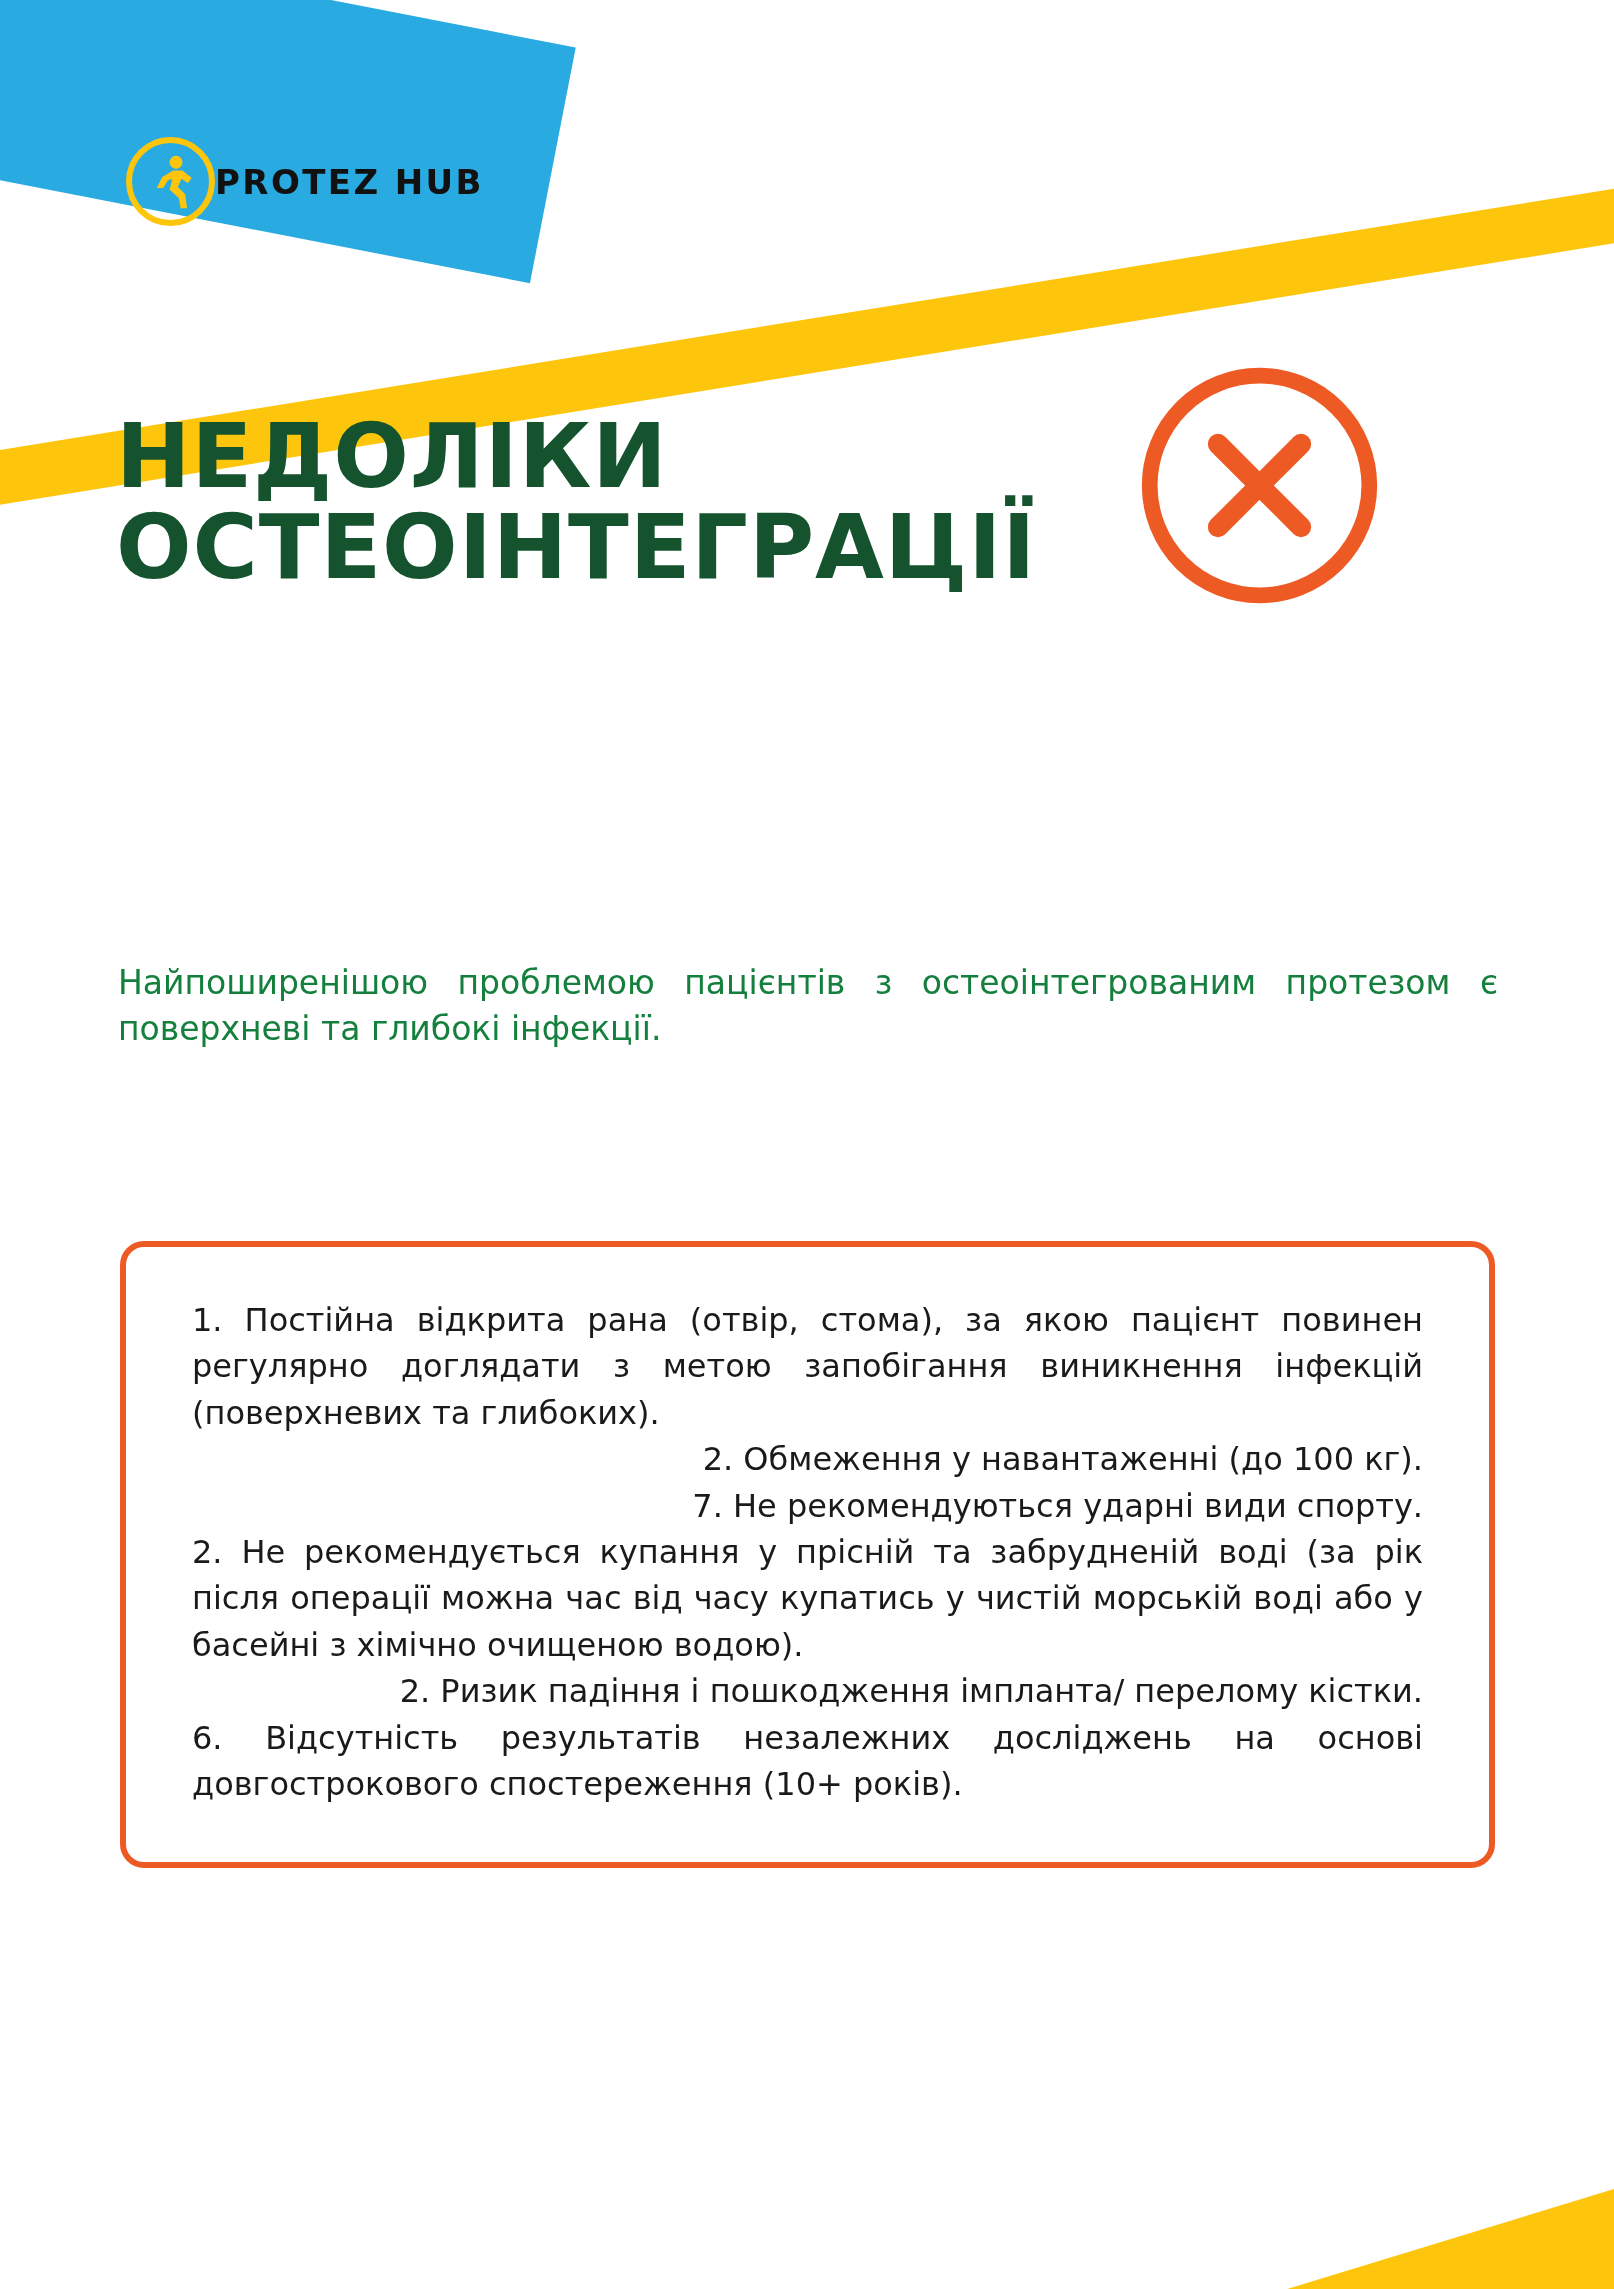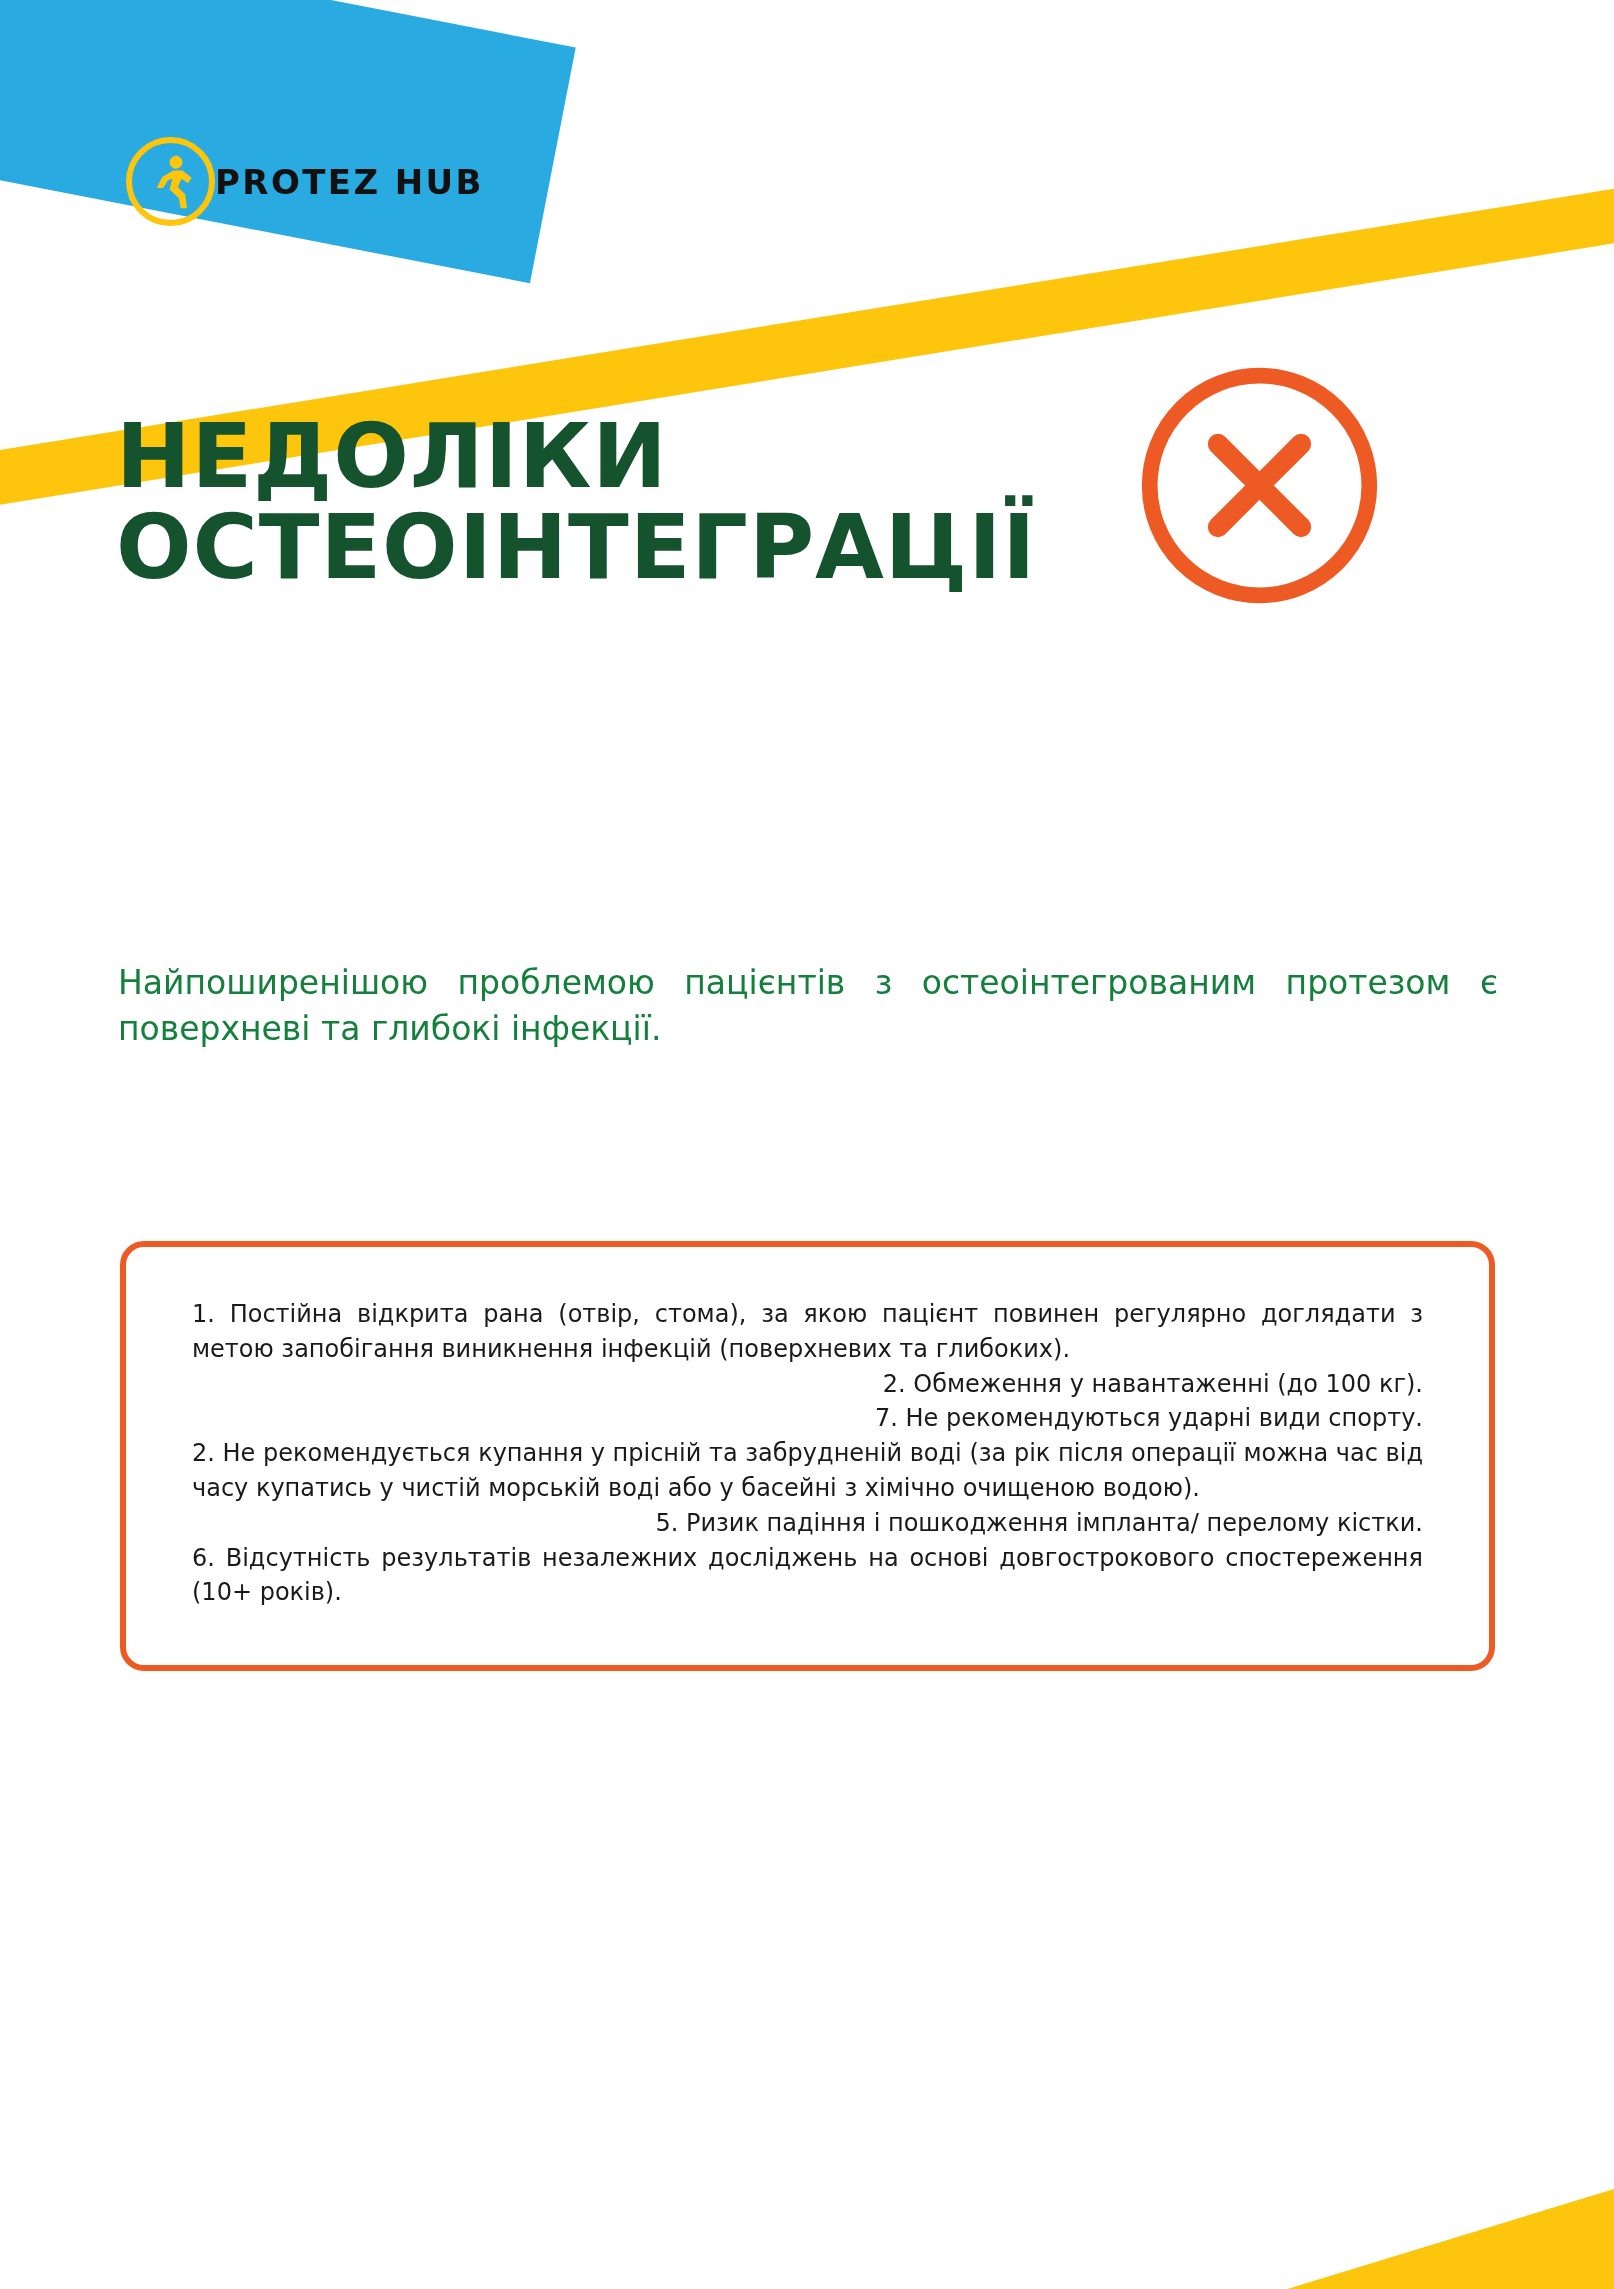--- a/index.html
+++ b/index.html
@@ -133,21 +133,21 @@
     border-radius: 24px;
     padding: 50px 66px 55px 66px;
   }
   .card ol {
     margin: 0;
     padding: 0;
     list-style: none;
     counter-reset: none;
   }
   .card li {
-    font-size: 24px;
+    font-size: 32px;
     line-height: 1.45;
     color: #1a1a1a;
     font-family: "DejaVu Sans", sans-serif;
     text-align: justify;
   }
   .card li.nojust { text-align: right; }
 </style>
 </head>
 <body>
 
@@ -185,19 +185,19 @@
   <div class="intro">
     <p>Найпоширенішою проблемою пацієнтів з остеоінтегрованим протезом є поверхневі та глибокі інфекції.</p>
   </div>
 
   <div class="card">
     <ol>
       <li>1. Постійна відкрита рана (отвір, стома), за якою пацієнт повинен регулярно доглядати з метою запобігання виникнення інфекцій (поверхневих та глибоких).</li>
       <li class="nojust">2. Обмеження у навантаженні (до 100 кг).</li>
       <li class="nojust">7. Не рекомендуються ударні види спорту.</li>
       <li>2. Не рекомендується купання у прісній та забрудненій воді (за рік після операції можна час від часу купатись у чистій морській воді або у басейні з хімічно очищеною водою).</li>
-      <li class="nojust">5. Ризик падіння і пошкодження імпланта/ перелому кістки.</li>
+      <li class="nojust">2. Ризик падіння і пошкодження імпланта/ перелому кістки.</li>
       <li>6. Відсутність результатів незалежних досліджень на основі довгострокового спостереження (10+ років).</li>
     </ol>
   </div>
 
 </div>
 
 
 </body></html>

